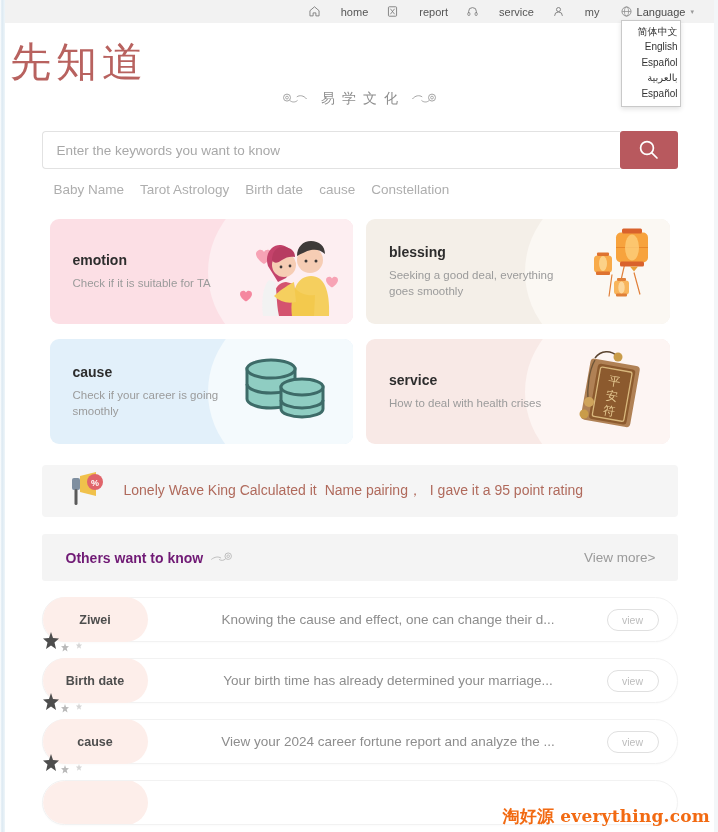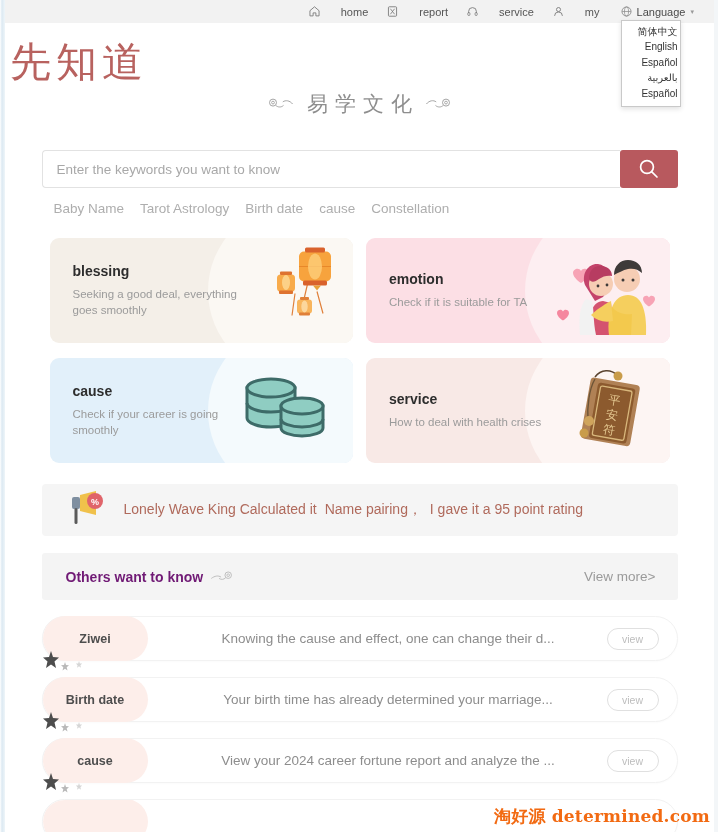--- a/index.html
+++ b/index.html
@@ -69,28 +69,28 @@
     font-size: 41px; letter-spacing: 5px;
     color: #b8625f; font-weight: 400; line-height: 1.08;
     text-indent: 5px;
   }
   .logo-sub {
     margin-top: 6px;
     display: flex; align-items: center; justify-content: center; gap: 6px;
   }
   .logo-sub-text {
     font-family: "DejaVu Serif","Liberation Serif", serif;
-    font-size: 21px; letter-spacing: 7px; color: #8e8e8e; text-indent: 7px;
+    font-size: 14px; letter-spacing: 7px; color: #8e8e8e; text-indent: 7px;
   }
   .cloud { width: 28px; height: 14px; flex: none; }
   .cloud svg { display:block; }
 
   
   .search-row {
-    margin: 32px auto 0; width: 636px; height: 38px;
+    margin: 23px auto 0; width: 636px; height: 38px;
     display: flex;
   }
   .search-box {
     flex: 1; height: 38px;
     border: 1px solid #e2e2e2; border-right: none;
     border-radius: 4px 0 0 4px;
     background: #fff;
     display: flex; align-items: center;
     padding: 0 14px;
   }
@@ -327,53 +327,20 @@
   <div class="tagline">
     <span>Baby Name</span>
     <span>Tarot Astrology</span>
     <span>Birth date</span>
     <span>cause</span>
     <span>Constellation</span>
   </div>
 
   <div class="cards">
 
-    <div class="card card-blessing">
-      <div class="blob"></div>
-      <div class="art">
-        <svg width="110" height="95" viewBox="0 0 110 95">
-          <g stroke="#e0803a" stroke-width="1.2" fill="none">
-            <path d="M72 36 66 62M58 52 55 74M80 50 86 72"></path>
-          </g>
-          <g>
-            <rect x="62" y="10" width="32" height="30" rx="5" fill="#f7a33d"></rect>
-            <path d="M62 25h32" stroke="#e8882a" stroke-width="1"></path>
-            <rect x="68" y="6" width="20" height="5" rx="1.5" fill="#d9622c"></rect>
-            <rect x="66" y="39" width="24" height="5" rx="1.5" fill="#d9622c"></rect>
-            <path d="M76 44l4 5 4-5" fill="#e8a03a"></path>
-            <ellipse cx="78" cy="25" rx="7" ry="13" fill="#fdd17f" opacity=".75"></ellipse>
-          </g>
-          <g>
-            <rect x="40" y="33" width="18" height="17" rx="3.5" fill="#f8ab4a"></rect>
-            <rect x="43" y="30" width="12" height="3.5" rx="1" fill="#de7330"></rect>
-            <rect x="42" y="49" width="14" height="3.5" rx="1" fill="#de7330"></rect>
-            <ellipse cx="49" cy="41" rx="4" ry="7.5" fill="#fddb96" opacity=".8"></ellipse>
-          </g>
-          <g>
-            <rect x="60" y="58" width="15" height="14" rx="3" fill="#f8b55c"></rect>
-            <rect x="63" y="55.5" width="9" height="3" rx="1" fill="#e08038"></rect>
-            <rect x="62" y="71" width="11" height="3" rx="1" fill="#e08038"></rect>
-            <ellipse cx="67.5" cy="65" rx="3.2" ry="6" fill="#fde0ac" opacity=".8"></ellipse>
-          </g>
-        </svg>
-      </div>
-      <div class="card-title">blessing</div>
-      <div class="card-desc">Seeking a good deal, everything goes smoothly</div>
-    </div>
-
     <div class="card card-emotion">
       <div class="blob"></div>
       <div class="art">
         <svg width="125" height="100" viewBox="0 0 125 100">
           <path d="M34 34c0-4 6-6 8-2 2-4 8-2 8 2 0 5-8 10-8 10s-8-5-8-10z" fill="#f7a3b5"></path>
           <path d="M18 74c0-3 4.5-4.5 6-1.5 1.5-3 6-1.5 6 1.5 0 4-6 7.5-6 7.5s-6-3.5-6-7.5z" fill="#f5879f"></path>
           <path d="M104 60c0-3 4.5-4.5 6-1.5 1.5-3 6-1.5 6 1.5 0 4-6 7.5-6 7.5s-6-3.5-6-7.5z" fill="#f7a3b5"></path>
 
           <path d="M46 46c-4-12 4-22 13-21 9 1 13 10 11 19-2 10-6 14-6 14l-8 4z" fill="#c4436b"></path>
           <path d="M50 96c-2-20 4-34 14-34l8 2 3 32z" fill="#d4536f"></path>
@@ -387,20 +354,53 @@
           <path d="M70 96c-1-12 0-22 3-28 5 6 12 8 20 7l-1 21z" fill="#f3c94d"></path>
           <path d="M72 62c-8 4-16 10-20 14 6 6 14 8 22 6z" fill="#f5cf5e"></path>
           <circle cx="59" cy="47" r="1.4" fill="#3e3a39"></circle>
           <circle cx="68" cy="46" r="1.4" fill="#3e3a39"></circle>
           <circle cx="84" cy="41" r="1.5" fill="#3e3a39"></circle>
           <circle cx="94" cy="41" r="1.5" fill="#3e3a39"></circle>
         </svg>
       </div>
       <div class="card-title">emotion</div>
       <div class="card-desc">Check if it is suitable for TA</div>
+    </div>
+
+    <div class="card card-blessing">
+      <div class="blob"></div>
+      <div class="art">
+        <svg width="110" height="95" viewBox="0 0 110 95">
+          <g stroke="#e0803a" stroke-width="1.2" fill="none">
+            <path d="M72 36 66 62M58 52 55 74M80 50 86 72"></path>
+          </g>
+          <g>
+            <rect x="62" y="10" width="32" height="30" rx="5" fill="#f7a33d"></rect>
+            <path d="M62 25h32" stroke="#e8882a" stroke-width="1"></path>
+            <rect x="68" y="6" width="20" height="5" rx="1.5" fill="#d9622c"></rect>
+            <rect x="66" y="39" width="24" height="5" rx="1.5" fill="#d9622c"></rect>
+            <path d="M76 44l4 5 4-5" fill="#e8a03a"></path>
+            <ellipse cx="78" cy="25" rx="7" ry="13" fill="#fdd17f" opacity=".75"></ellipse>
+          </g>
+          <g>
+            <rect x="40" y="33" width="18" height="17" rx="3.5" fill="#f8ab4a"></rect>
+            <rect x="43" y="30" width="12" height="3.5" rx="1" fill="#de7330"></rect>
+            <rect x="42" y="49" width="14" height="3.5" rx="1" fill="#de7330"></rect>
+            <ellipse cx="49" cy="41" rx="4" ry="7.5" fill="#fddb96" opacity=".8"></ellipse>
+          </g>
+          <g>
+            <rect x="60" y="58" width="15" height="14" rx="3" fill="#f8b55c"></rect>
+            <rect x="63" y="55.5" width="9" height="3" rx="1" fill="#e08038"></rect>
+            <rect x="62" y="71" width="11" height="3" rx="1" fill="#e08038"></rect>
+            <ellipse cx="67.5" cy="65" rx="3.2" ry="6" fill="#fde0ac" opacity=".8"></ellipse>
+          </g>
+        </svg>
+      </div>
+      <div class="card-title">blessing</div>
+      <div class="card-desc">Seeking a good deal, everything goes smoothly</div>
     </div>
 
     <div class="card card-cause">
       <div class="blob"></div>
       <div class="art">
         <svg width="118" height="90" viewBox="0 0 118 90">
           <g stroke="#3d6b68" stroke-width="3" fill="#8fcdc2">
             <path d="M18 24v30c0 5 11 9 24 9s24-4 24-9V24z"></path>
             <ellipse cx="42" cy="24" rx="24" ry="9"></ellipse>
             <path d="M18 39c0 5 11 9 24 9s24-4 24-9" fill="none"></path>
@@ -518,13 +518,13 @@
         </svg>
       </span>
     </div>
 
     <div class="row row-partial">
       <div class="row-tag"></div>
     </div>
   </div>
 </div>
 
-<div class="watermark">淘好源 determined.com</div>
+<div class="watermark">淘好源 everything.com</div>
 
 </body></html>

